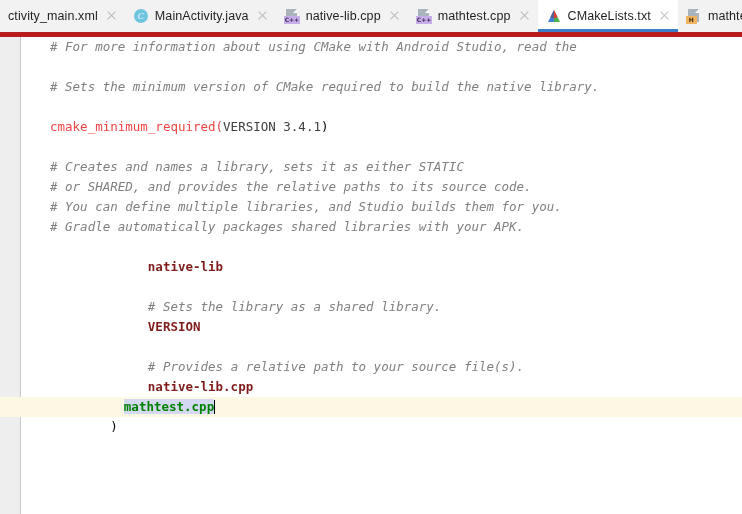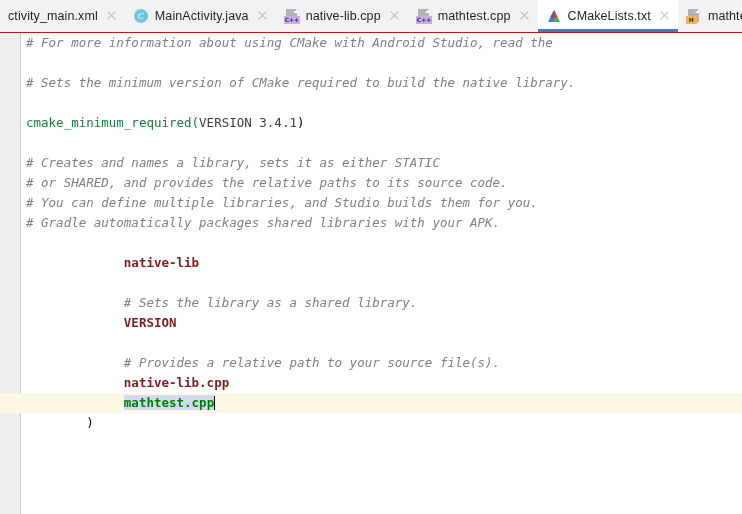--- a/index.html
+++ b/index.html
@@ -13,21 +13,21 @@
     overflow: hidden;
     font-family: "Liberation Sans", sans-serif;
     -webkit-font-smoothing: antialiased;
   }
 
   
   #tab-bar {
     position: relative;
     height: 32px;
     background: #f2f2f2;
-    border-bottom: 1px solid #b91c1c;
+    border-bottom: 5px solid #b91c1c;
     display: flex;
     align-items: stretch;
     overflow: hidden;
     white-space: nowrap;
   }
   .tab {
     display: flex;
     align-items: center;
     height: 32px;
     padding: 0 6px 0 8px;
@@ -160,34 +160,35 @@
     font-size: 12.5px;
     line-height: 20px;
   }
   .line {
     position: relative;
     height: 20px;
     white-space: pre;
     padding-left: 26px;
     box-sizing: border-box;
     color: #000000;
+    margin-left: 24px;
   }
   .line.current {
     background: #fdf8e3;
     margin-left: -26px;
     padding-left: 52px;
   }
 
   .cm { color: #808080; font-style: italic; }
   .url {
     color: #7a7f96;
     font-style: italic;
     text-decoration: underline;
   }
-  .kw  { color: #15803d; }
+  .kw  { color: #ef4444; }
   .val { color: #7f1d1d; font-weight: bold; }
   .num { color: #404040; font-weight: normal; }
   .paren { color: #000000; }
   .sel {
     background: #d4d8f0;
     color: #008000;
     font-weight: bold;
   }
   .caret {
     display: inline-block;

